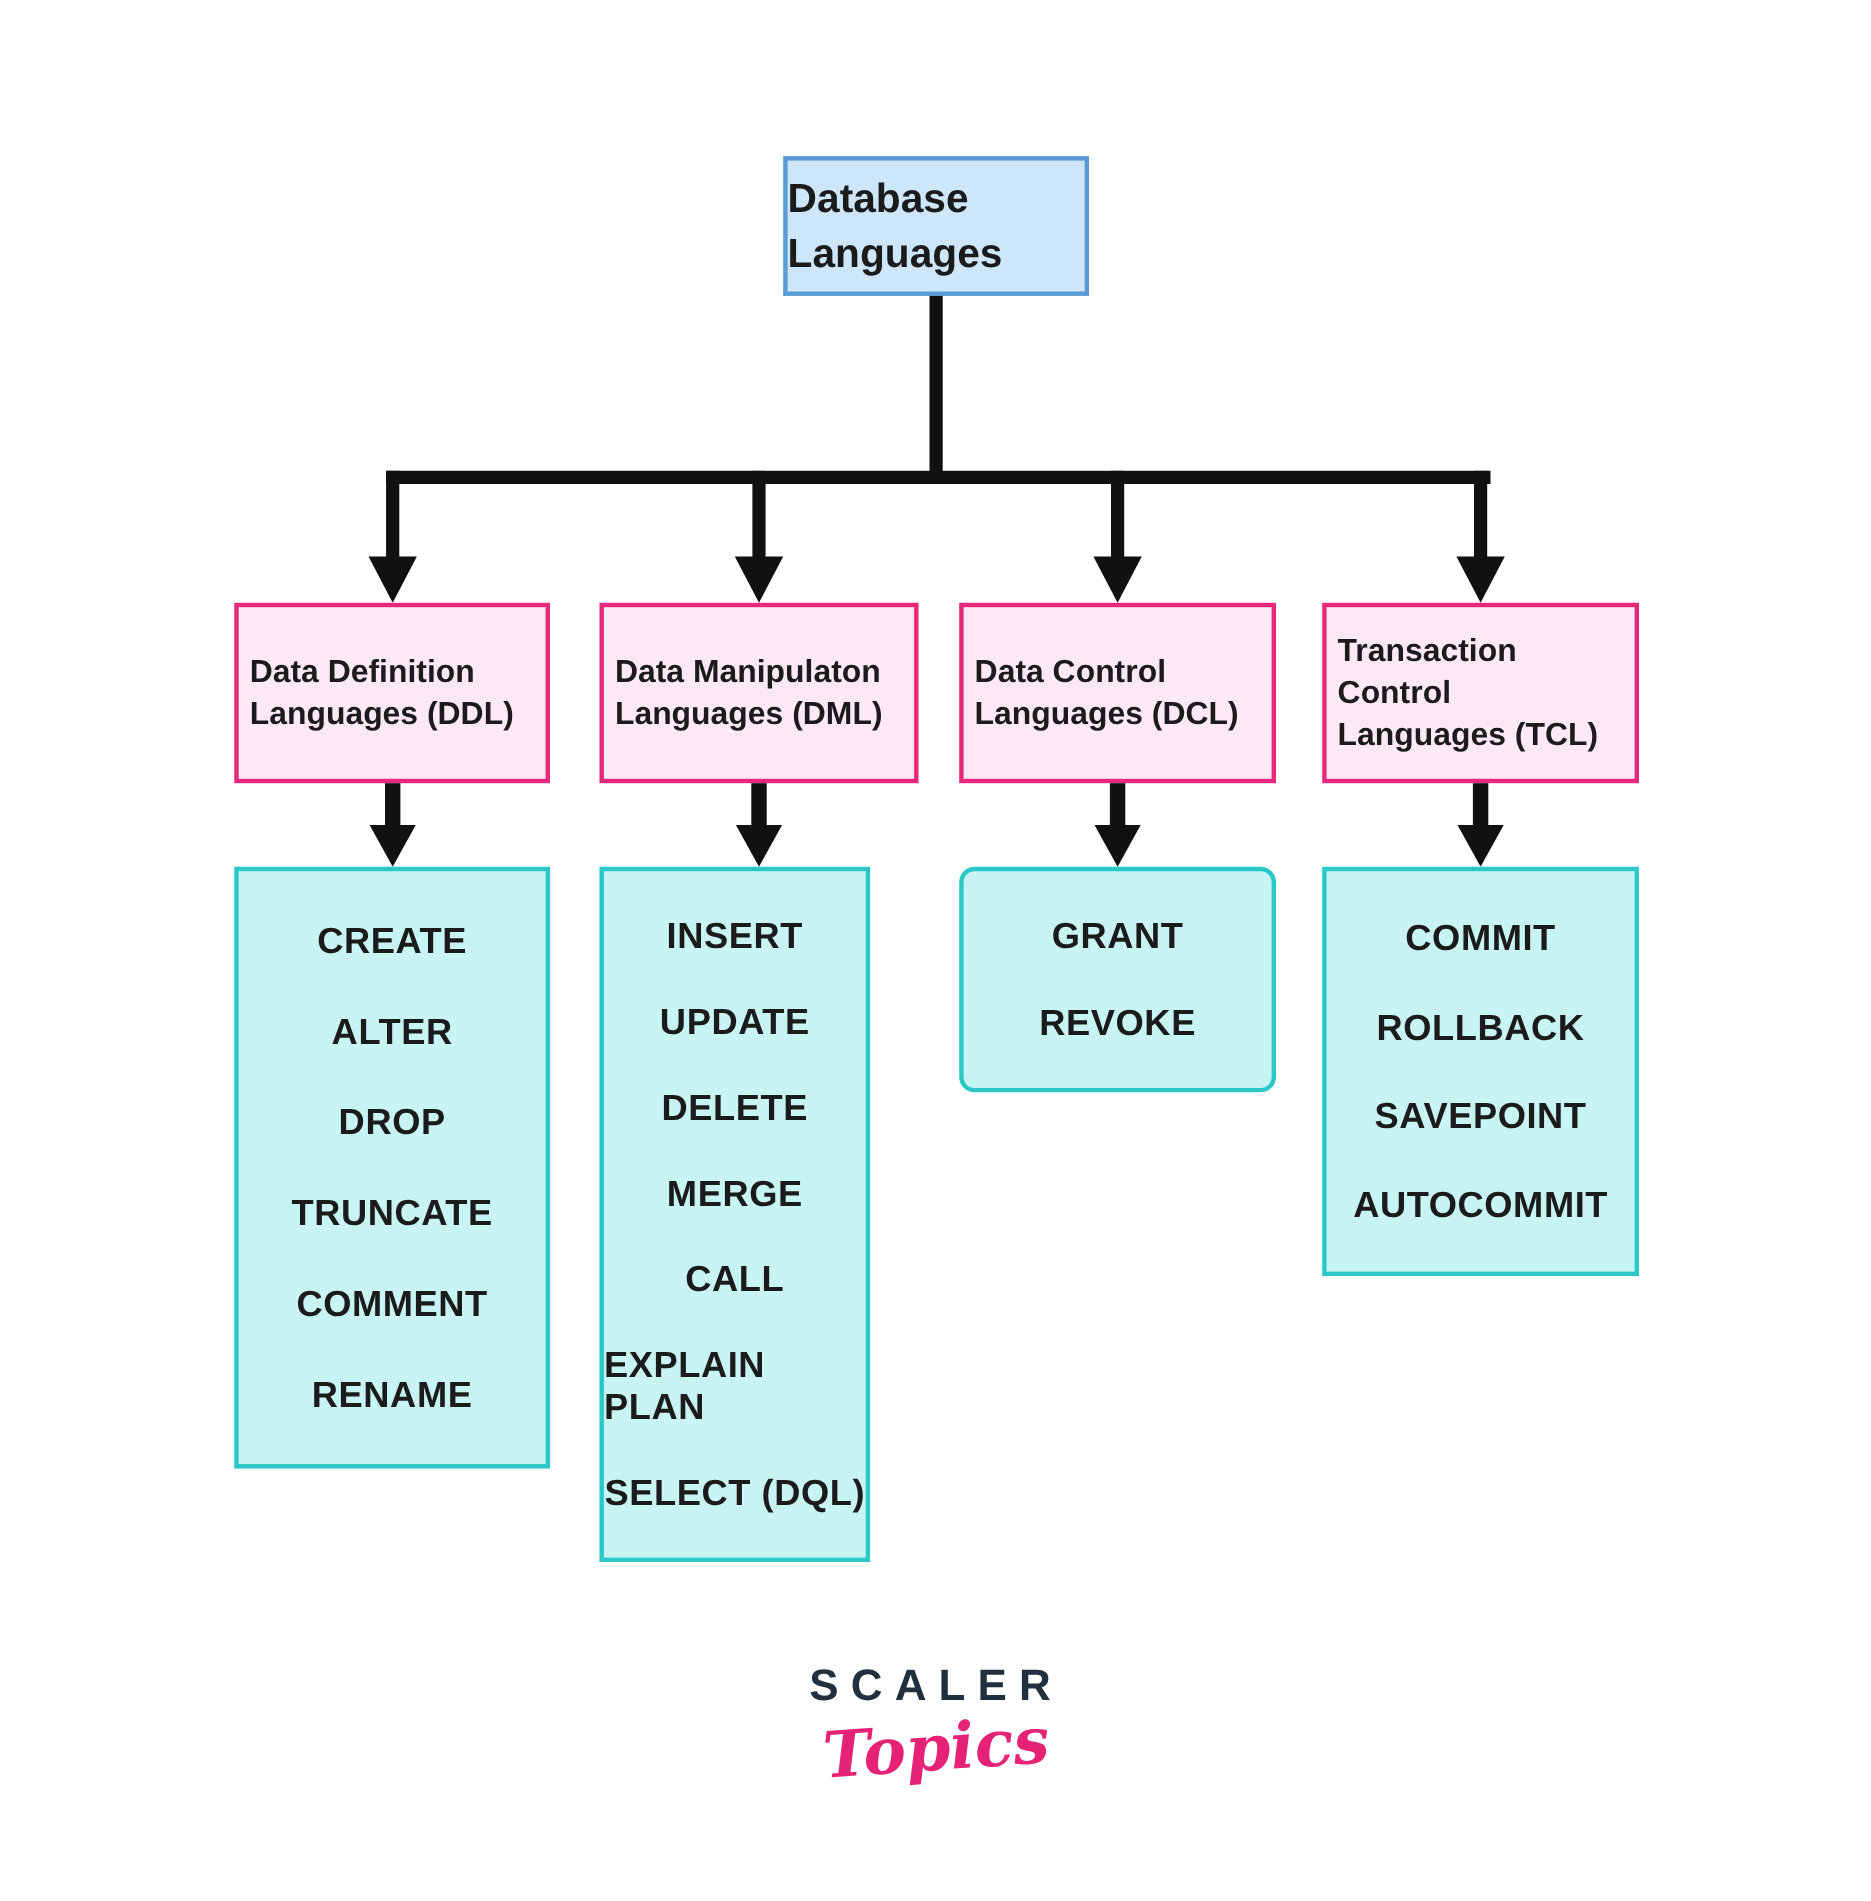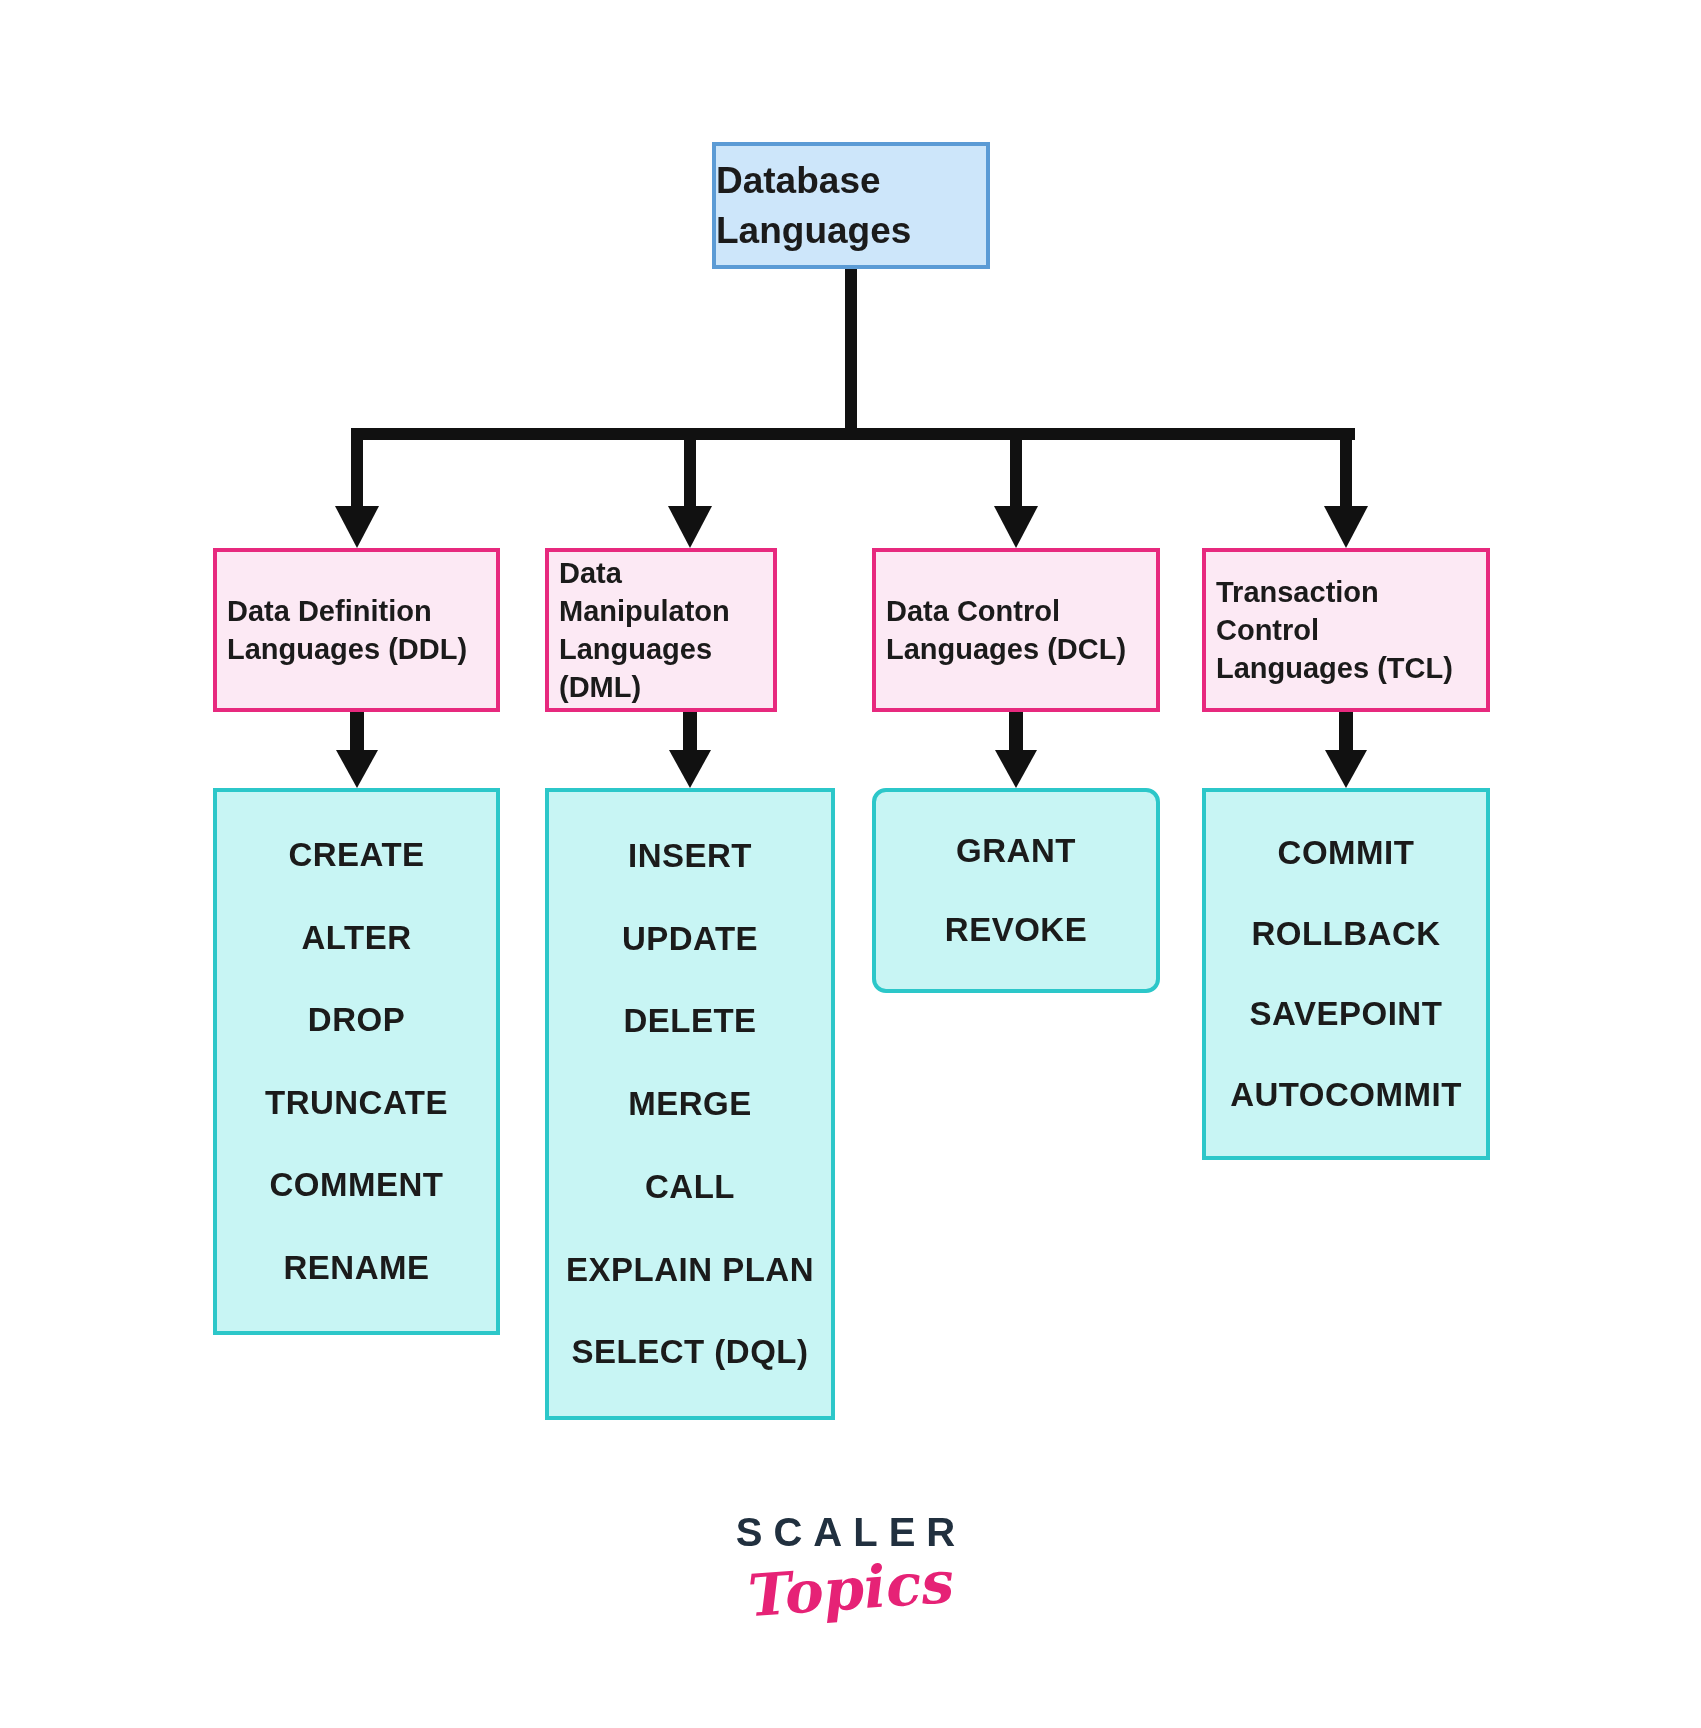--- a/index.html
+++ b/index.html
@@ -97,21 +97,21 @@
 
   <div class="shaft" style="left:1010px; top:428px; width:12px; height:80px;"></div>
   <div class="head" style="left:994px; top:506px;"></div>
 
   <div class="shaft" style="left:1340px; top:428px; width:12px; height:80px;"></div>
   <div class="head" style="left:1324px; top:506px;"></div>
 
   <div class="box branch" style="left:213px; width:287px;">
     <span>Data Definition Languages (DDL)</span>
   </div>
-  <div class="box branch" style="left:545px; width:232px;">
+  <div class="box branch" style="left:545px; width:290px;">
     <span>Data Manipulaton Languages (DML)</span>
   </div>
   <div class="box branch" style="left:872px; width:288px;">
     <span>Data Control Languages (DCL)</span>
   </div>
   <div class="box branch" style="left:1202px; width:288px;">
     <span>Transaction Control Languages (TCL)</span>
   </div>
 
   <div class="shaft" style="left:350px; top:712px; width:14px; height:40px;"></div>
@@ -128,21 +128,21 @@
 
   <div class="box leaf" style="left:213px; width:287px; height:547px;">
     <div class="leaf-item"><span>CREATE</span></div>
     <div class="leaf-item"><span>ALTER</span></div>
     <div class="leaf-item"><span>DROP</span></div>
     <div class="leaf-item"><span>TRUNCATE</span></div>
     <div class="leaf-item"><span>COMMENT</span></div>
     <div class="leaf-item"><span>RENAME</span></div>
   </div>
 
-  <div class="box leaf" style="left:545px; width:290px; height:632px;">
+  <div class="box leaf" style="left:545px; width:246px; height:632px;">
     <div class="leaf-item"><span>INSERT</span></div>
     <div class="leaf-item"><span>UPDATE</span></div>
     <div class="leaf-item"><span>DELETE</span></div>
     <div class="leaf-item"><span>MERGE</span></div>
     <div class="leaf-item"><span>CALL</span></div>
     <div class="leaf-item"><span>EXPLAIN PLAN</span></div>
     <div class="leaf-item"><span>SELECT (DQL)</span></div>
   </div>
 
   <div class="box leaf" style="left:872px; width:288px; height:205px;border-radius:14px;">

